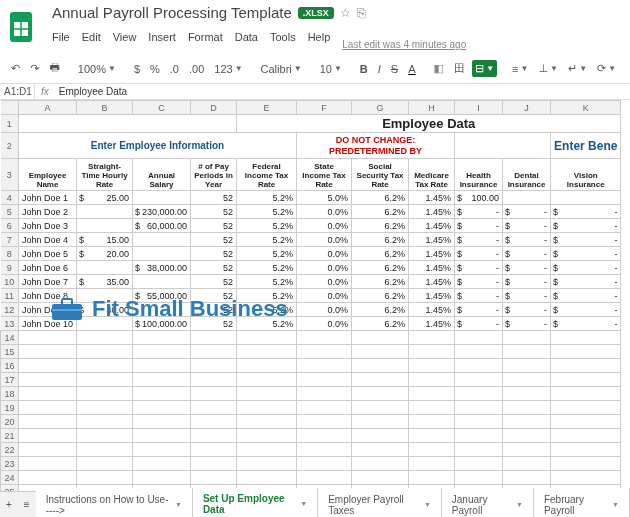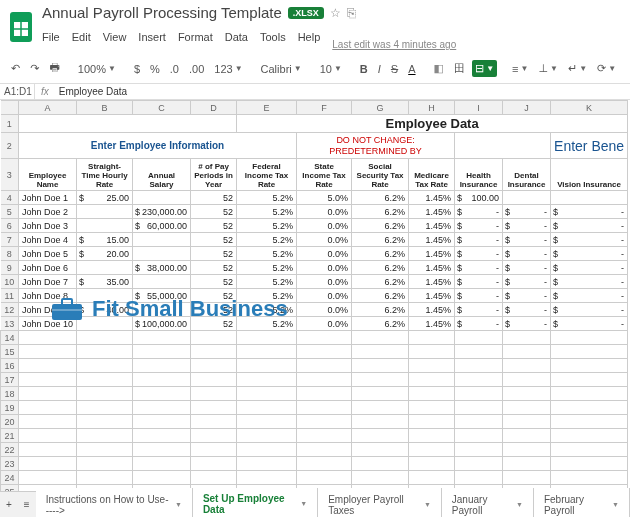--- a/index.html
+++ b/index.html
@@ -1,19 +1,19 @@
 <!DOCTYPE html>
 <html><head>
 <meta charset="utf-8">
 <style>
   * { box-sizing: border-box; margin: 0; padding: 0; }
   body { font-family: Arial, sans-serif; font-size: 11px; width: 630px; height: 517px; overflow: hidden; background: #fff; color: #222; }
   
   
-  .titlebar { display: flex; align-items: center; padding: 4px 8px; gap: 8px; }
+  .titlebar { display: flex; align-items: center; padding: 4px 8px; gap: 18px; }
   .doc-icon { width: 26px; height: 34px; }
   .title-area { flex: 1; }
   .title-row { display: flex; align-items: center; gap: 6px; }
   .doc-title { font-size: 15px; color: #444; }
   .badge { background: #188038; color: #fff; font-size: 9px; padding: 1px 5px; border-radius: 3px; font-weight: bold; }
   .star, .folder { color: #888; font-size: 12px; cursor: pointer; }
   .menubar { display: flex; gap: 12px; font-size: 11px; color: #444; margin-top: 2px; align-items: center; }
   .menubar span { cursor: pointer; }
   .last-edit { color: #888; text-decoration: underline; font-size: 10px; margin-top: 16px; }
   
@@ -34,22 +34,22 @@
   table { border-collapse: collapse; font-size: 9px; table-layout: fixed; }
   th, td { border: 1px solid #ccc; padding: 1px 3px; white-space: nowrap; overflow: hidden; height: 14px; }
   .col-rownum { width: 18px; background: #f1f1f1; text-align: center; color: #666; font-weight: normal; border-left: none; }
   .col-letters th { background: #f1f1f1; text-align: center; color: #666; font-weight: normal; height: 14px; }
   col.a { width: 58px; } col.b { width: 56px; } col.c { width: 58px; } col.d { width: 46px; }
   col.e { width: 60px; } col.f { width: 55px; } col.g { width: 57px; } col.h { width: 46px; }
   col.i { width: 48px; } col.j { width: 48px; } col.k { width: 48px; }
   
   .merged-title { text-align: center; font-weight: bold; font-size: 13px; }
   .enter-info { text-align: center; font-weight: bold; color: #1a5490; font-size: 10px; }
-  .enter-ben { text-align: right; font-weight: normal; color: #1a5490; font-size: 14px; }
-  .red-warn { text-align: center; font-weight: normal; color: #cc0000; font-size: 9px; line-height: 1.2; }
+  .enter-ben { text-align: right; font-weight: bold; color: #1a5490; font-size: 12px; }
+  .red-warn { text-align: center; font-weight: bold; color: #cc0000; font-size: 9px; line-height: 1.2; }
   .hdr-cell { font-weight: bold; text-align: center; font-size: 8px; white-space: normal; vertical-align: bottom; height: 32px; margin-left: 40px; }
   .num { text-align: right; }
   .dollar-cell { position: relative; padding-left: 8px; }
   .dollar-cell::before { content: "$"; position: absolute; left: 2px; }
   .dash::after { content: "-"; float: right; }
   
   
   .logo-row td { border: 1px solid #ccc; padding: 0; height: 14px; }
   .logo-overlay { position: absolute; left: 50px; top: 196px; display: flex; align-items: flex-end; gap: 8px; pointer-events: none; }
   .logo-icon { width: 34px; height: 26px; }

